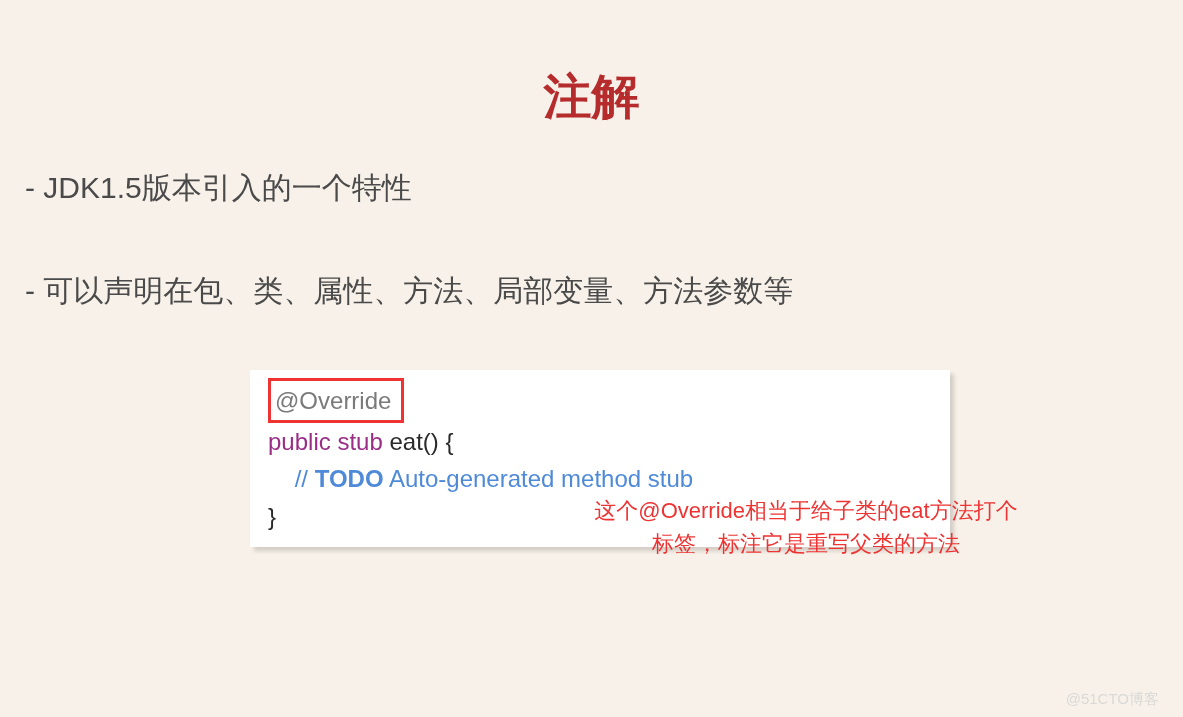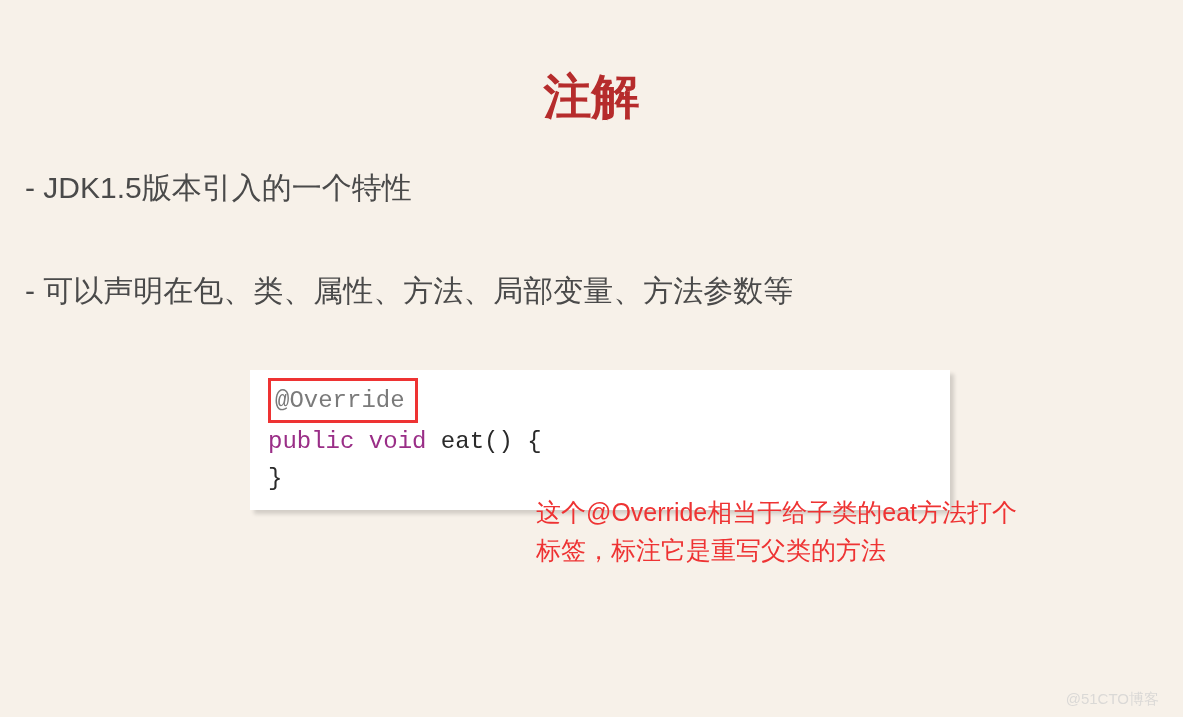--- a/index.html
+++ b/index.html
@@ -43,21 +43,21 @@
       margin-bottom: 30px;
     }
     .code-wrapper {
       position: relative;
       margin-left: 250px;
       margin-right: 40px;
     }
     .code-block {
       background: #ffffff;
       padding: 8px 32px 12px 18px;
-      font-family: Liberation Mono, monospace;
+      font-family: Liberation Sans, sans-serif;
       font-size: 24px;
       line-height: 1.55;
       position: relative;
       width: 700px;
       box-shadow: 4px 4px 4px rgba(0,0,0,0.15);
     }
     .code-line {
       white-space: pre;
       color: #2a2a2a;
     }
@@ -71,26 +71,27 @@
     .kw-void { color: #9a2e87; }
     .kw-super { color: #9a2e87; }
     .comment-slash { color: #4f8ad8; }
     .comment-todo { color: #4f8ad8; font-weight: bold; }
     .comment-text { color: #4f8ad8; }
     .brace { color: #2a2a2a; }
     .paren { color: #2a2a2a; }
     .punct { color: #2a2a2a; }
     .annotation-text {
       position: absolute;
-      left: 536px;
+      left: 496px;
       top: 494px;
       color: #e33;
-      font-size: 25px;
+      font-size: 22px;
       line-height: 1.5;
       width: 620px;
+      text-align: center;
     }
     .watermark {
       position: absolute;
       right: 24px;
       bottom: 8px;
       color: #cfcfcf;
       font-size: 15px;
       opacity: 0.7;
     }
   </style>
@@ -100,21 +101,22 @@
 <h1 class="title">注解</h1>
 
 <div class="bullet-list">
   <div class="bullet-item">- JDK1.5版本引入的一个特性</div>
   <div class="bullet-item">- 可以声明在包、类、属性、方法、局部变量、方法参数等</div>
 </div>
 
 <div class="code-wrapper">
   <div class="code-block">
     <div class="code-line"><span class="override-box">@Override</span></div>
-    <div class="code-line"><span class="kw-public">public</span> <span class="kw-void">void</span><span> eat</span><span class="paren">()</span><span class="brace"> {</span></div>
+    <div class="code-line"><span class="kw-public">public</span> <span class="kw-void">stub</span><span> eat</span><span class="paren">()</span><span class="brace"> {</span></div>
+    <div class="code-line">    <span class="comment-slash">//</span><span class="comment-todo"> TODO</span><span class="comment-text"> Auto-generated method stub</span></div>
     <div class="code-line"><span class="brace">}</span></div>
   </div>
 </div>
 
 <div class="annotation-text">
   <div>这个@Override相当于给子类的eat方法打个</div>
   <div>标签，标注它是重写父类的方法</div>
 </div>
 
 <div class="watermark">@51CTO博客</div>

